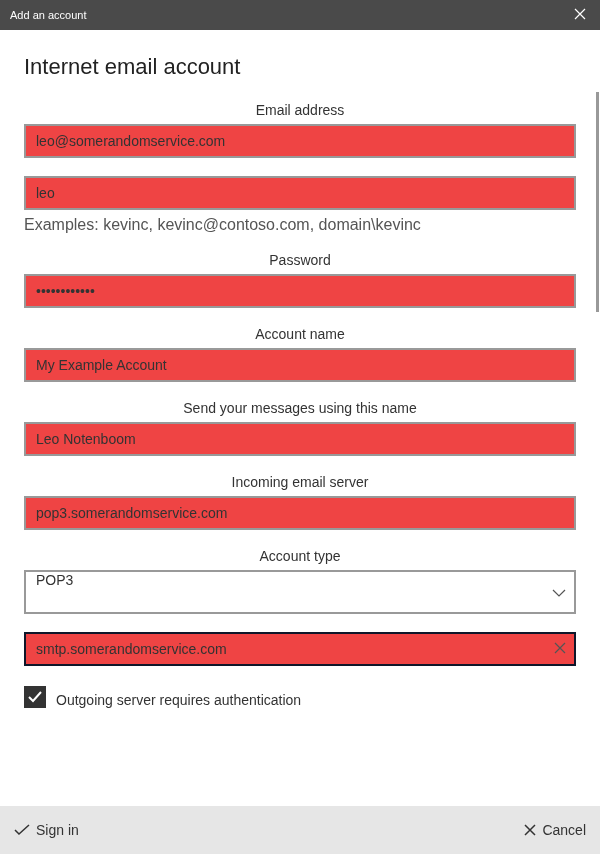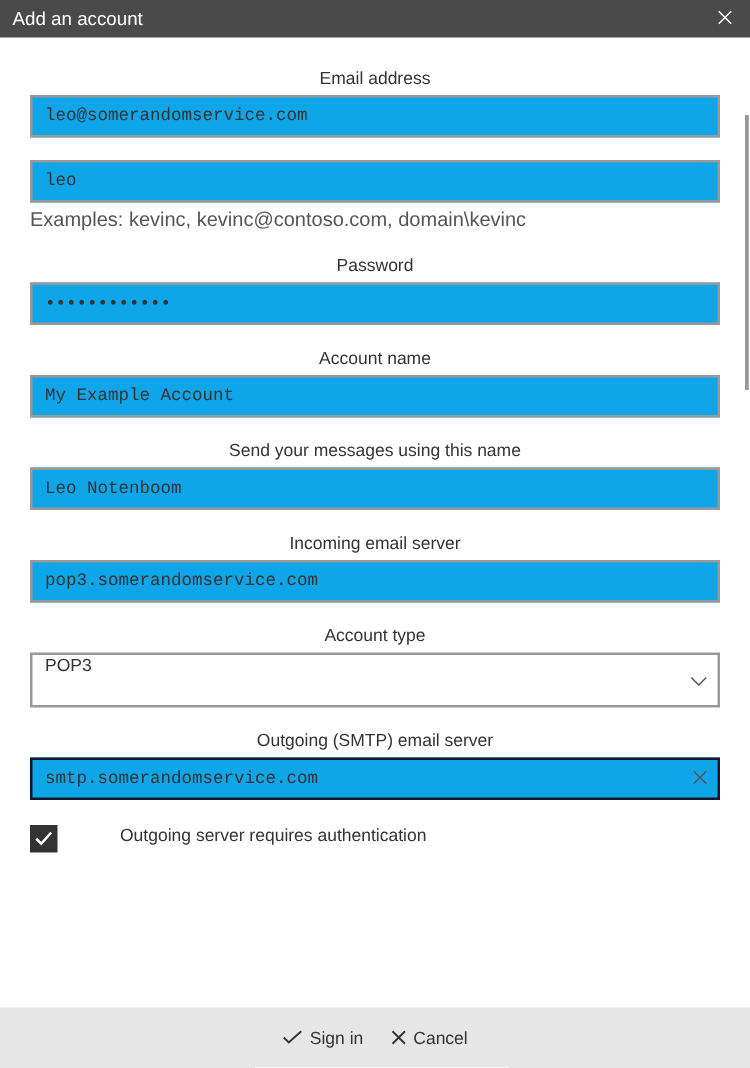--- a/index.html
+++ b/index.html
@@ -17,21 +17,21 @@
       position: relative;
     }
     .titlebar {
       height: 30px;
       background: #4a4a4a;
       color: #fff;
       display: flex;
       align-items: center;
       justify-content: space-between;
       padding: 0 10px;
-      font-size: 15px;
+      font-size: 11px;
     }
     .titlebar-close {
       cursor: pointer;
       font-size: 14px;
       width: 20px;
       text-align: center;
     }
     .content {
       padding: 24px 24px 0 24px;
       height: calc(100% - 30px - 48px);
@@ -61,24 +61,24 @@
       color: #333;
       margin-bottom: 6px;
       text-align: center;
     }
     .text-input {
       width: 100%;
       height: 34px;
       border: 2px solid #999;
       padding: 0 10px;
       font-size: 14px;
-      font-family: Liberation Mono, monospace;
+      font-family: Liberation Sans, sans-serif;
       color: #333;
       outline: none;
-      background: #0ea5e9;
+      background: #ef4444;
     }
     .text-input.focused {
       border: 2px solid #0f172a;
     }
     .helper {
       font-size: 16px;
       color: #555;
       margin-top: 6px;
     }
     .select-wrap {
@@ -113,24 +113,23 @@
       position: absolute;
       right: 10px;
       top: 50%;
       transform: translateY(-50%);
       cursor: pointer;
       color: #555;
       font-size: 14px;
     }
     .checkbox-row {
       display: flex;
-      align-items: flex-start;
+      align-items: flex-end;
       margin-top: 20px;
       margin-bottom: 12px;
-      gap: 40px;
     }
     .checkbox {
       width: 22px;
       height: 22px;
       background: #333;
       display: flex;
       align-items: center;
       justify-content: center;
       cursor: pointer;
       margin-right: 10px;
@@ -140,21 +139,21 @@
     }
     .footer {
       position: absolute;
       bottom: 0;
       left: 0;
       right: 0;
       height: 48px;
       background: #e6e6e6;
       display: flex;
       align-items: center;
-      justify-content: center;
+      justify-content: space-between;
       padding: 0 14px;
       gap: 22px;
     }
     .footer-btn {
       display: flex;
       align-items: center;
       gap: 6px;
       cursor: pointer;
       font-size: 14px;
       color: #333;
@@ -169,20 +168,21 @@
 <div class="titlebar">
   <span>Add an account</span>
   <span class="titlebar-close">
     <svg width="12" height="12" viewBox="0 0 12 12">
         <path d="M1 1 L11 11 M11 1 L1 11" stroke="#fff" stroke-width="1.2" fill="none"></path>
       </svg>
   </span>
 </div>
 
 <div class="content">
+  <h1>Internet email account</h1>
 
   <div class="field">
     <label class="field-label">Email address</label>
     <input class="text-input" type="text" value="leo@somerandomservice.com" style="">
   </div>
 
   <div class="field">
     <input class="text-input" type="text" value="leo" style="">
     <div class="helper">Examples: kevinc, kevinc@contoso.com, domain\kevinc</div>
   </div>
@@ -213,21 +213,20 @@
       <div class="select-input">POP3</div>
       <span class="chevron">
         <svg width="14" height="8" viewBox="0 0 14 8">
             <path d="M1 1 L7 7 L13 1" stroke="#555" stroke-width="1.2" fill="none"></path>
           </svg>
       </span>
     </div>
   </div>
 
   <div class="field">
-    <label class="field-label">Outgoing (SMTP) email server</label>
     <div class="input-wrap">
       <input class="text-input focused" type="text" value="smtp.somerandomservice.com" style="">
       <span class="clear-x">
         <svg width="12" height="12" viewBox="0 0 12 12">
             <path d="M1 1 L11 11 M11 1 L1 11" stroke="#555" stroke-width="1.2" fill="none"></path>
           </svg>
       </span>
     </div>
   </div>
 

